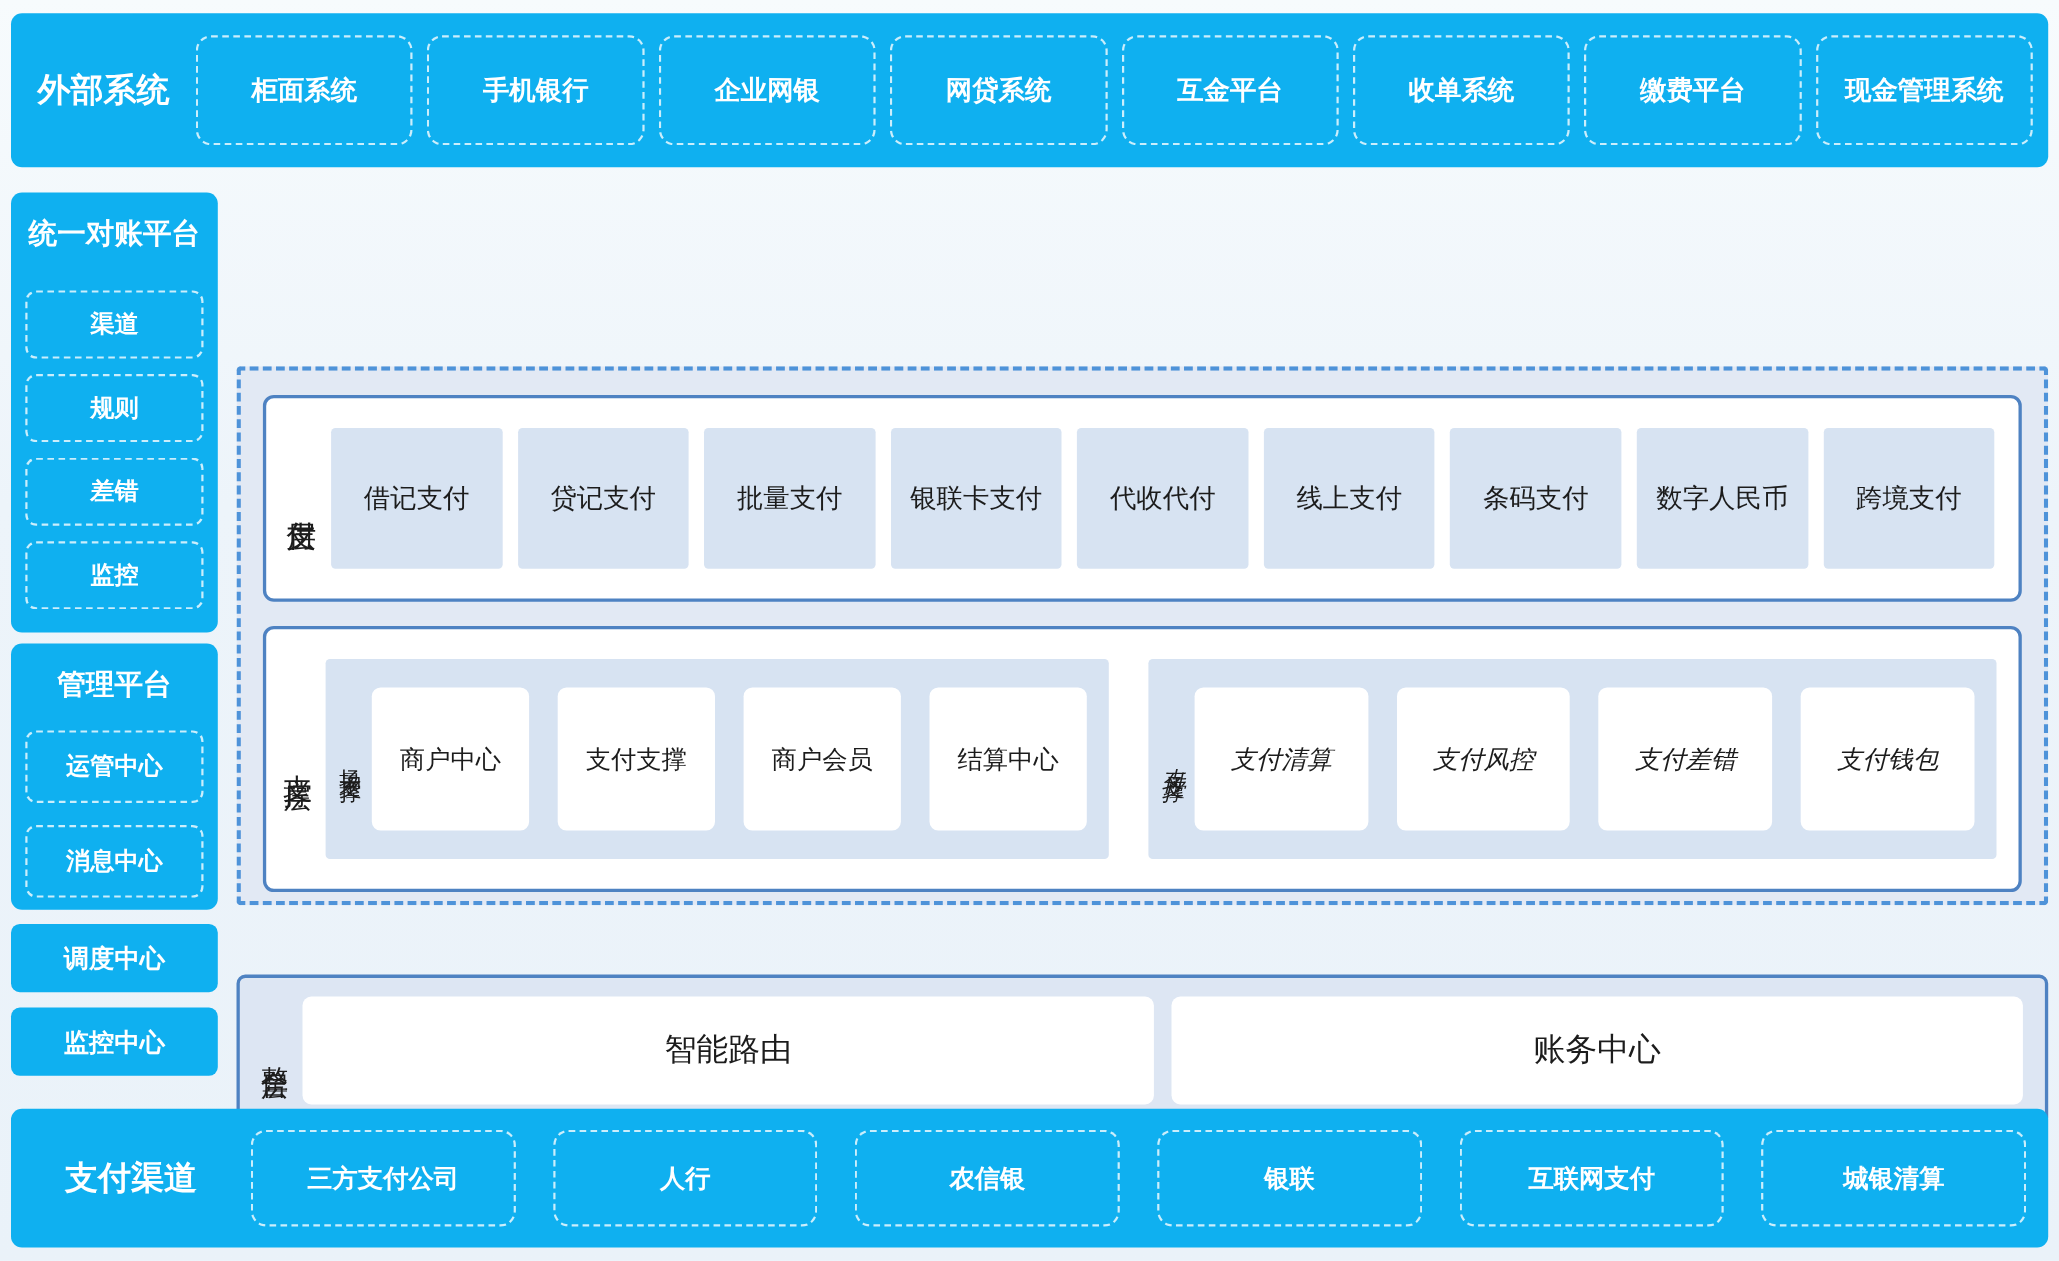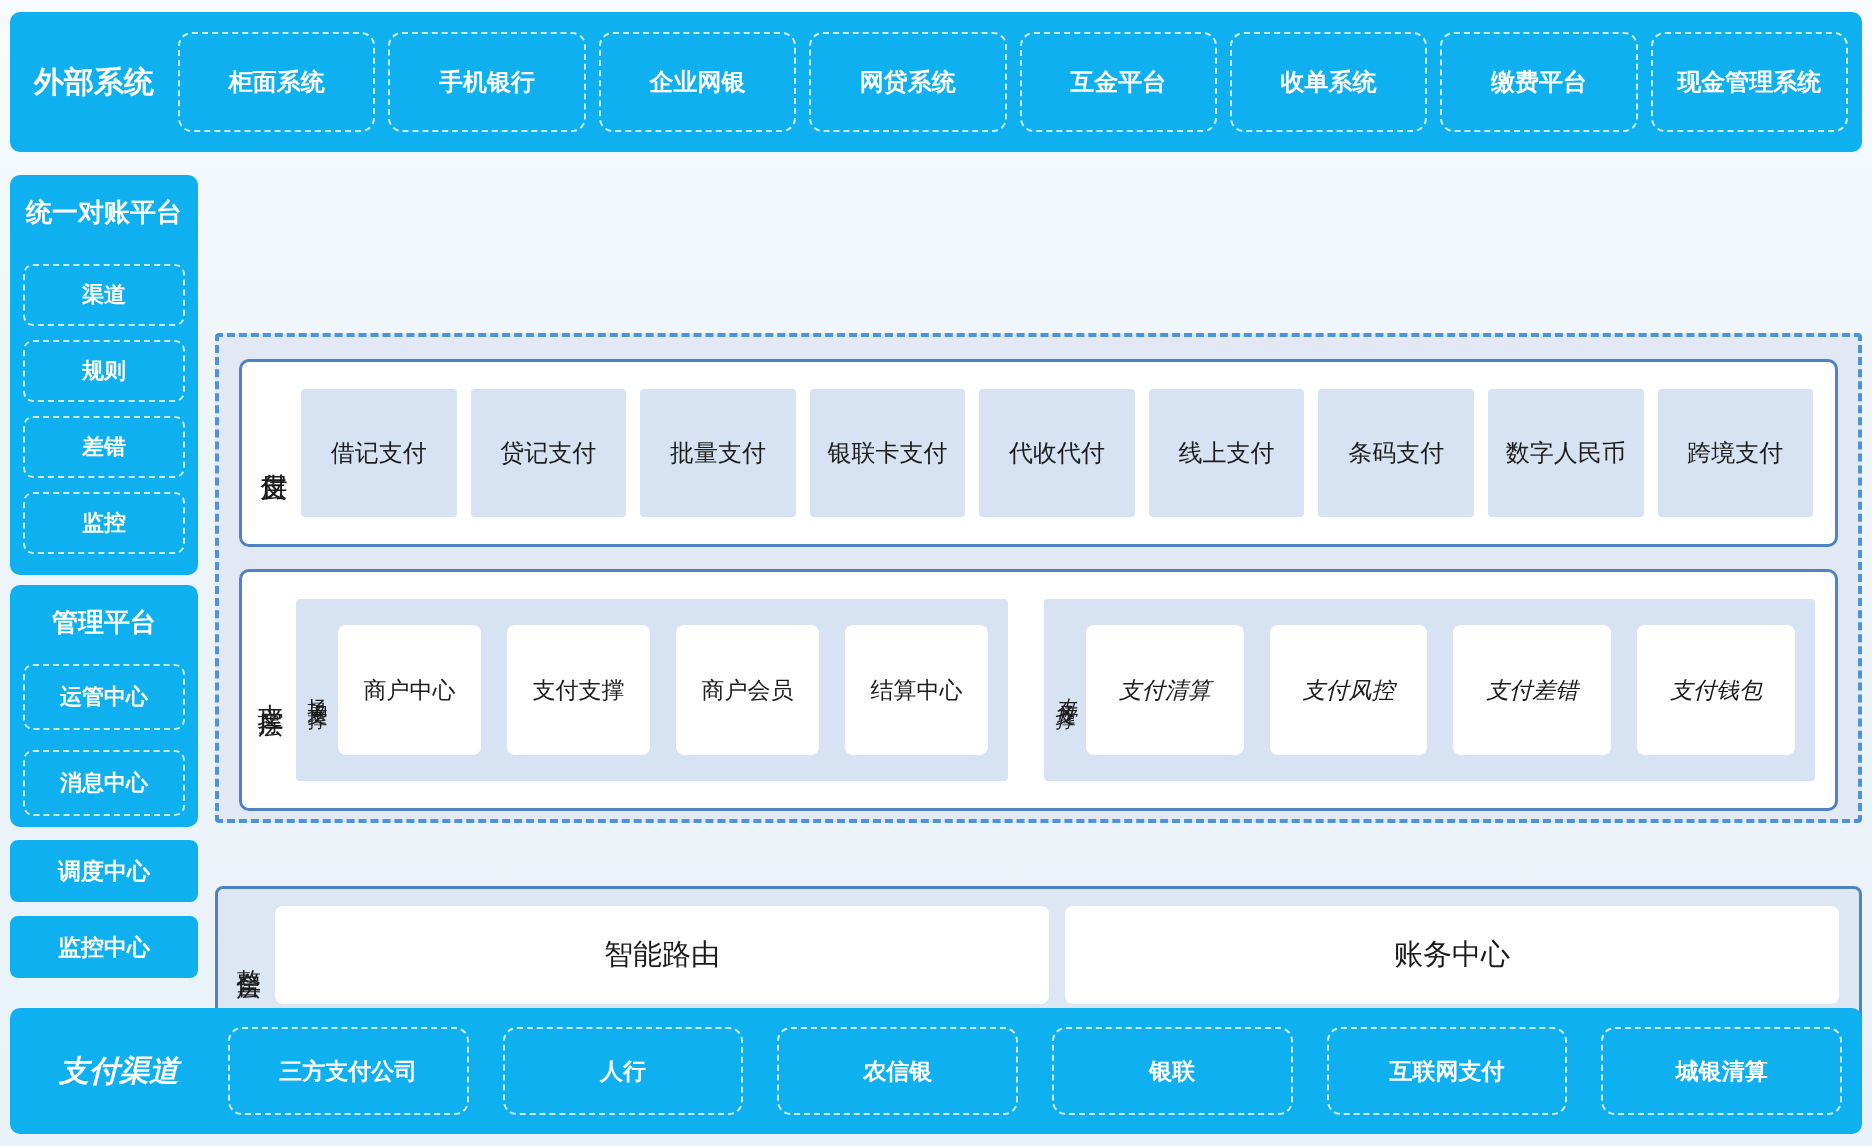--- a/index.html
+++ b/index.html
@@ -13,21 +13,21 @@
     overflow: hidden;
   }
 
   
   .blue { background: var(--blue, #0fb0f0); border-radius: 10px; }
   .bar { position:absolute; display:flex; align-items:center; }
   .topbar { left:10px; top:12px; width:1852px; height:140px; }
   .bottombar { left:10px; top:1008px; width:1852px; height:126px; }
   .bar-label { color:#fff; font-weight:bold; font-size:30px; text-align:center; white-space:nowrap; }
   .topbar .bar-label { flex:0 0 168px; }
-  .bottombar .bar-label { flex:0 0 218px;font-style:italic; }
+  .bottombar .bar-label { flex:0 0 218px; }
   .bar-items { flex:1; display:flex; align-items:center;text-align:center; }
   .topbar .bar-items { gap:13px; padding-right:14px; }
   .bottombar .bar-items { gap:34px; padding-right:20px; }
   .wdash {
     border:2px dashed var(--white-dash, rgba(255,255,255,.78));
     border-radius:14px; color:#fff; font-weight:bold;
     display:flex; align-items:center; justify-content:center; white-space:nowrap;
   }
   .topbar .wdash { flex:1; height:100px; font-size:24px; }
   .bottombar .wdash { flex:1; height:88px; font-size:23px; }

